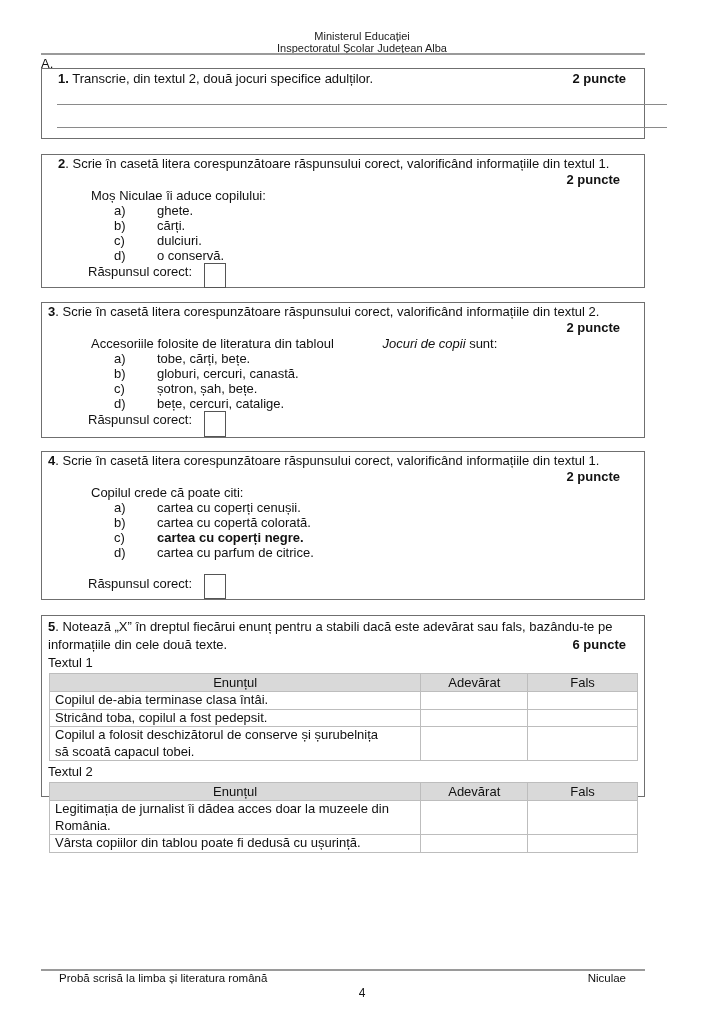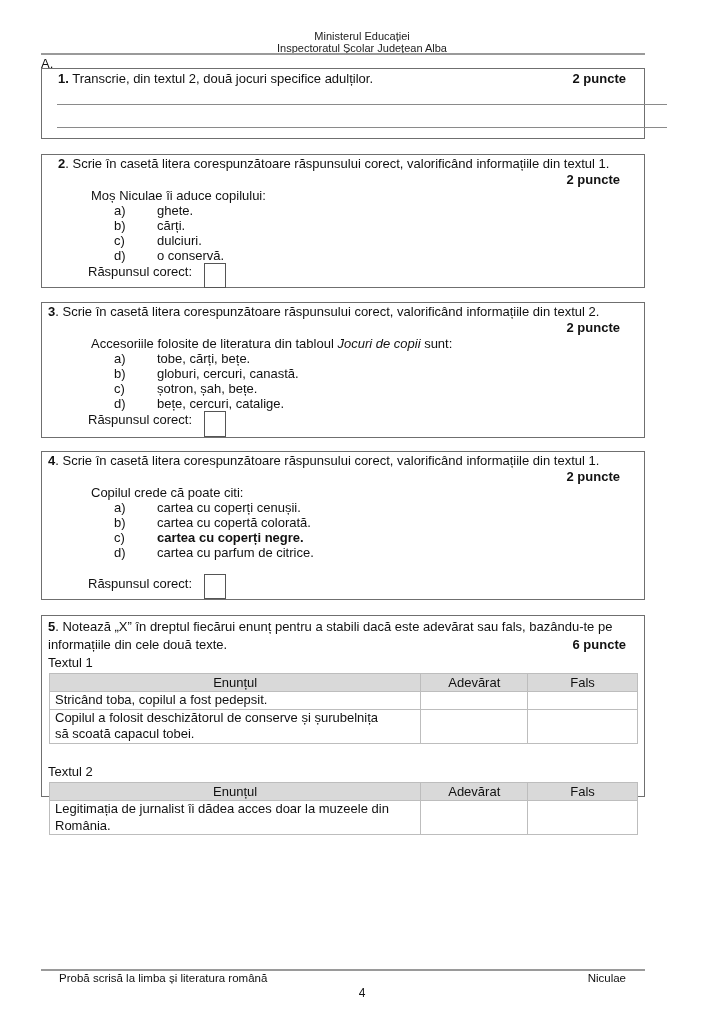--- a/index.html
+++ b/index.html
@@ -16,21 +16,21 @@
   .pts { font-weight:bold; font-size:13px; position:absolute; right:18px; }
   .ansline { position:absolute; left:15px; width:610px; border-top:1px solid #8a8a8a; }
   .opt { position:absolute; font-size:13px; line-height:15.5px; }
   .optl { left:72px; width:30px; }
   .optt { left:115px; }
   .check { position:absolute; width:22px; height:22px; border:1px solid #555; box-sizing:border-box; background:#fff; }
   table.tf { position:absolute; left:7px; width:589px; border-collapse:collapse; font-size:13px; }
   table.tf th { background:#d9d9d9; font-weight:normal; border:1px solid #bdbdbd; height:17px; padding:0; }
   table.tf td { border:1px solid #bdbdbd; padding:0 0 0 5px; line-height:16.5px; vertical-align:top; }
   table.tf td.blank { padding:0; }
-  i { font-style:italic; }
+  i { font-style:italic;margin-left:45px; }
 </style>
 </head>
 <body>
 
 <div class="abs hdr" style="top:30px;">Ministerul Educației</div>
 <div class="abs hdr" style="top:42px;">Inspectoratul Școlar Județean Alba</div>
 <div class="abs rule" style="top:53px;"></div>
 
 <div class="abs q" style="left:41px; top:56px;">A.</div>
 
@@ -139,20 +139,25 @@
       </colgroup>
     <thead>
       <tr>
         <th>Enunțul</th>
         <th>Adevărat</th>
         <th>Fals</th>
       </tr>
     </thead>
     <tbody>
       <tr>
+        <td>Copilul de-abia terminase clasa întâi.</td>
+        <td class="blank"></td>
+        <td class="blank"></td>
+      </tr>
+      <tr>
         <td>Stricând toba, copilul a fost pedepsit.</td>
         <td class="blank"></td>
         <td class="blank"></td>
       </tr>
       <tr>
         <td style="padding-right:40px;">Copilul a folosit deschizătorul de conserve și șurubelnița să scoată capacul tobei.</td>
         <td class="blank"></td>
         <td class="blank"></td>
       </tr>
     </tbody>
@@ -171,20 +176,25 @@
         <th>Adevărat</th>
         <th>Fals</th>
       </tr>
     </thead>
     <tbody>
       <tr>
         <td style="padding-right:16px;">Legitimația de jurnalist îi dădea acces doar la muzeele din România.</td>
         <td class="blank"></td>
         <td class="blank"></td>
       </tr>
+      <tr>
+        <td>Vârsta copiilor din tablou poate fi dedusă cu ușurință.</td>
+        <td class="blank"></td>
+        <td class="blank"></td>
+      </tr>
     </tbody>
   </table>
 </div>
 
 <div class="abs rule" style="top:969px;"></div>
 <div class="abs" style="left:59px; top:972px; font-size:11.5px;">Probă scrisă la limba și literatura română</div>
 <div class="abs" style="right:98px; top:972px; font-size:11.5px;">Niculae</div>
 <div class="abs" style="left:0; width:724px; text-align:center; top:986px; font-size:12px;">4</div>
 
 </body></html>

